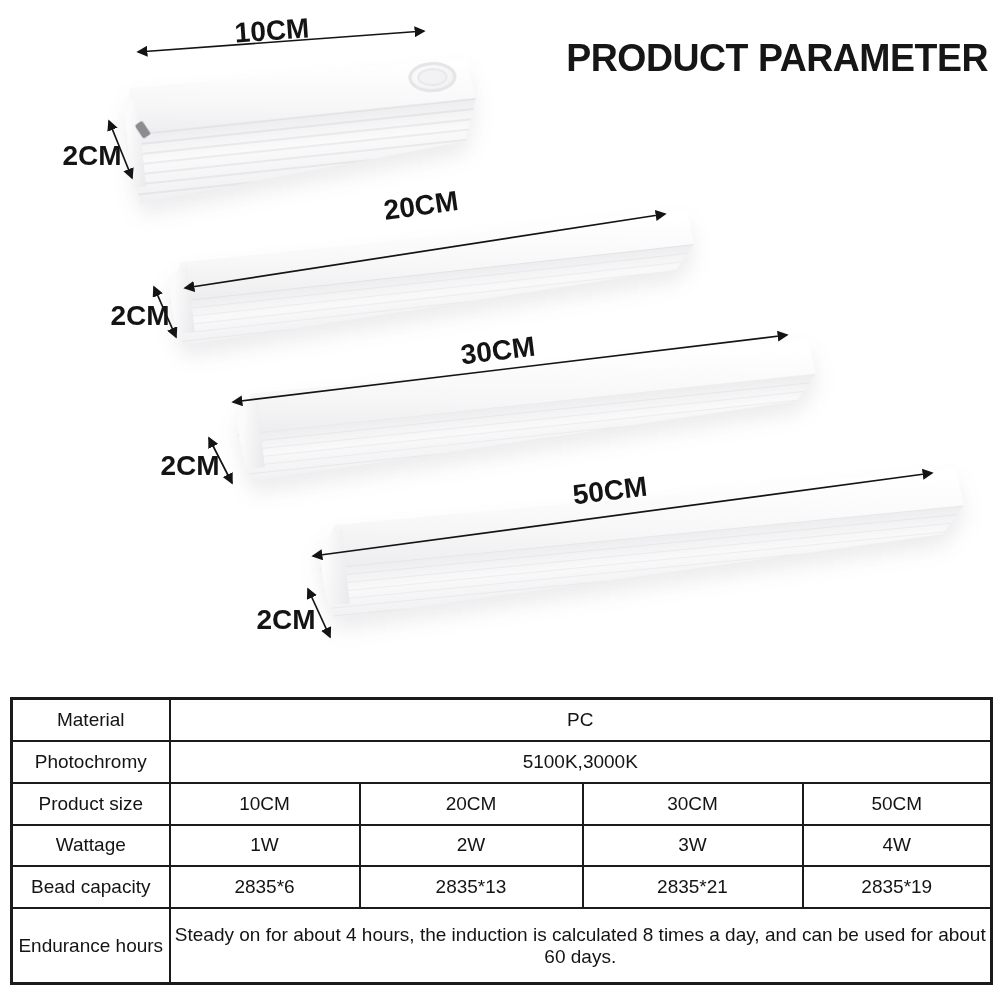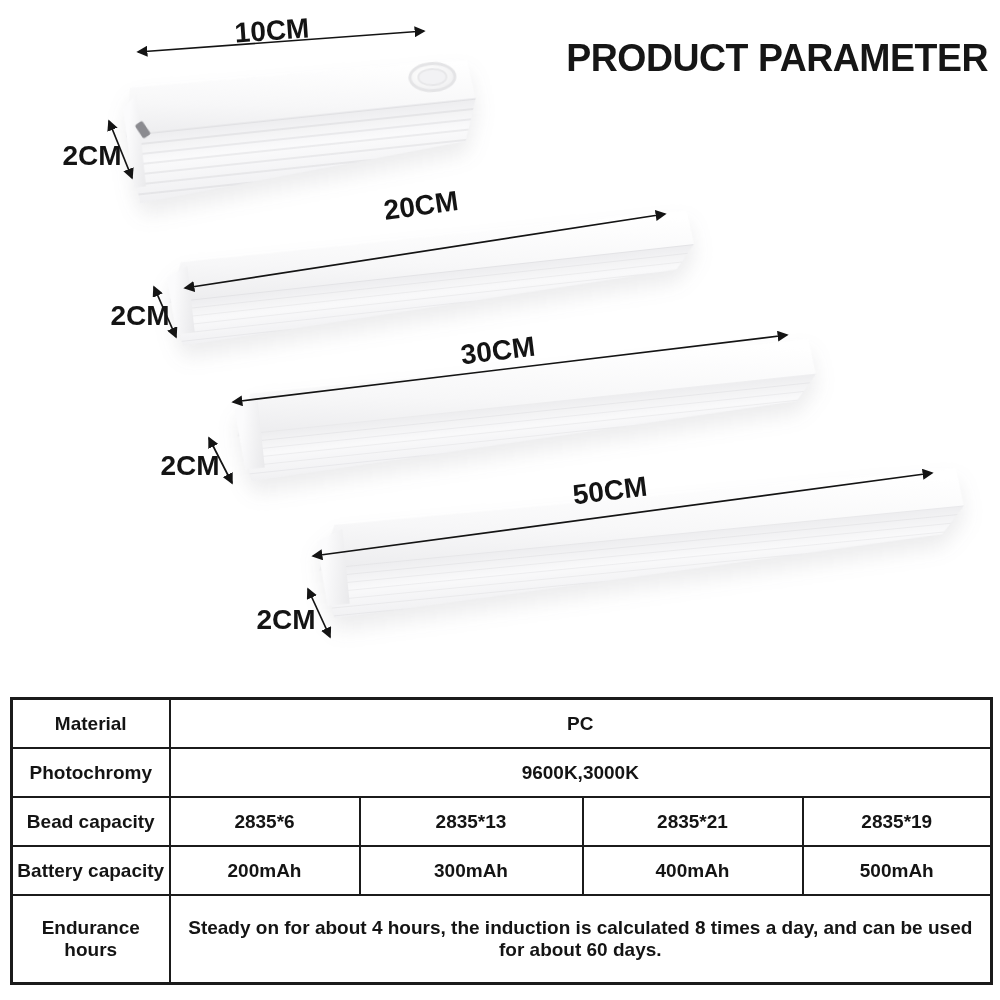--- a/index.html
+++ b/index.html
@@ -93,21 +93,20 @@
     transform: rotate(-28deg);
   }
 
   
   table.spec {
     position: absolute; left: 10px; top: 697px;
     width: 980px; height: 288px;
     border-collapse: collapse;
     table-layout: fixed;
     border: 3px solid #1b1b1b;
-    font-weight: bold;
   }
   table.spec td {
     border: 2px solid #1b1b1b;
     text-align: center; vertical-align: middle;
     font-size: 19px;
     padding: 2px 4px;
     color: #141414;
     background: #ffffff;
   }
   td.endurance-cell { font-size: 15px; }
@@ -183,36 +182,43 @@
         <col style="width:220px">
         <col style="width:189px">
     </colgroup>
     <tbody>
       <tr>
         <td>Material</td>
         <td colspan="4">PC</td>
       </tr>
       <tr>
         <td>Photochromy</td>
-        <td colspan="4">9600K,3000K</td>
+        <td colspan="4">5100K,3000K</td>
+      </tr>
+      <tr>
+        <td>Product size</td>
+        <td>10CM</td>
+        <td>20CM</td>
+        <td>30CM</td>
+        <td>50CM</td>
+      </tr>
+      <tr>
+        <td>Wattage</td>
+        <td>1W</td>
+        <td>2W</td>
+        <td>3W</td>
+        <td>4W</td>
       </tr>
       <tr>
         <td>Bead capacity</td>
         <td>2835*6</td>
         <td>2835*13</td>
         <td>2835*21</td>
         <td>2835*19</td>
       </tr>
       <tr>
-        <td>Battery capacity</td>
-        <td>200mAh</td>
-        <td>300mAh</td>
-        <td>400mAh</td>
-        <td>500mAh</td>
-      </tr>
-      <tr>
         <td>Endurance hours</td>
         <td colspan="4" class="endurance-cell">Steady on for about 4 hours, the induction is calculated 8 times a day, and can be used for about 60 days.</td>
       </tr>
     </tbody>
   </table>
 
 </div>
 
 </body></html>

